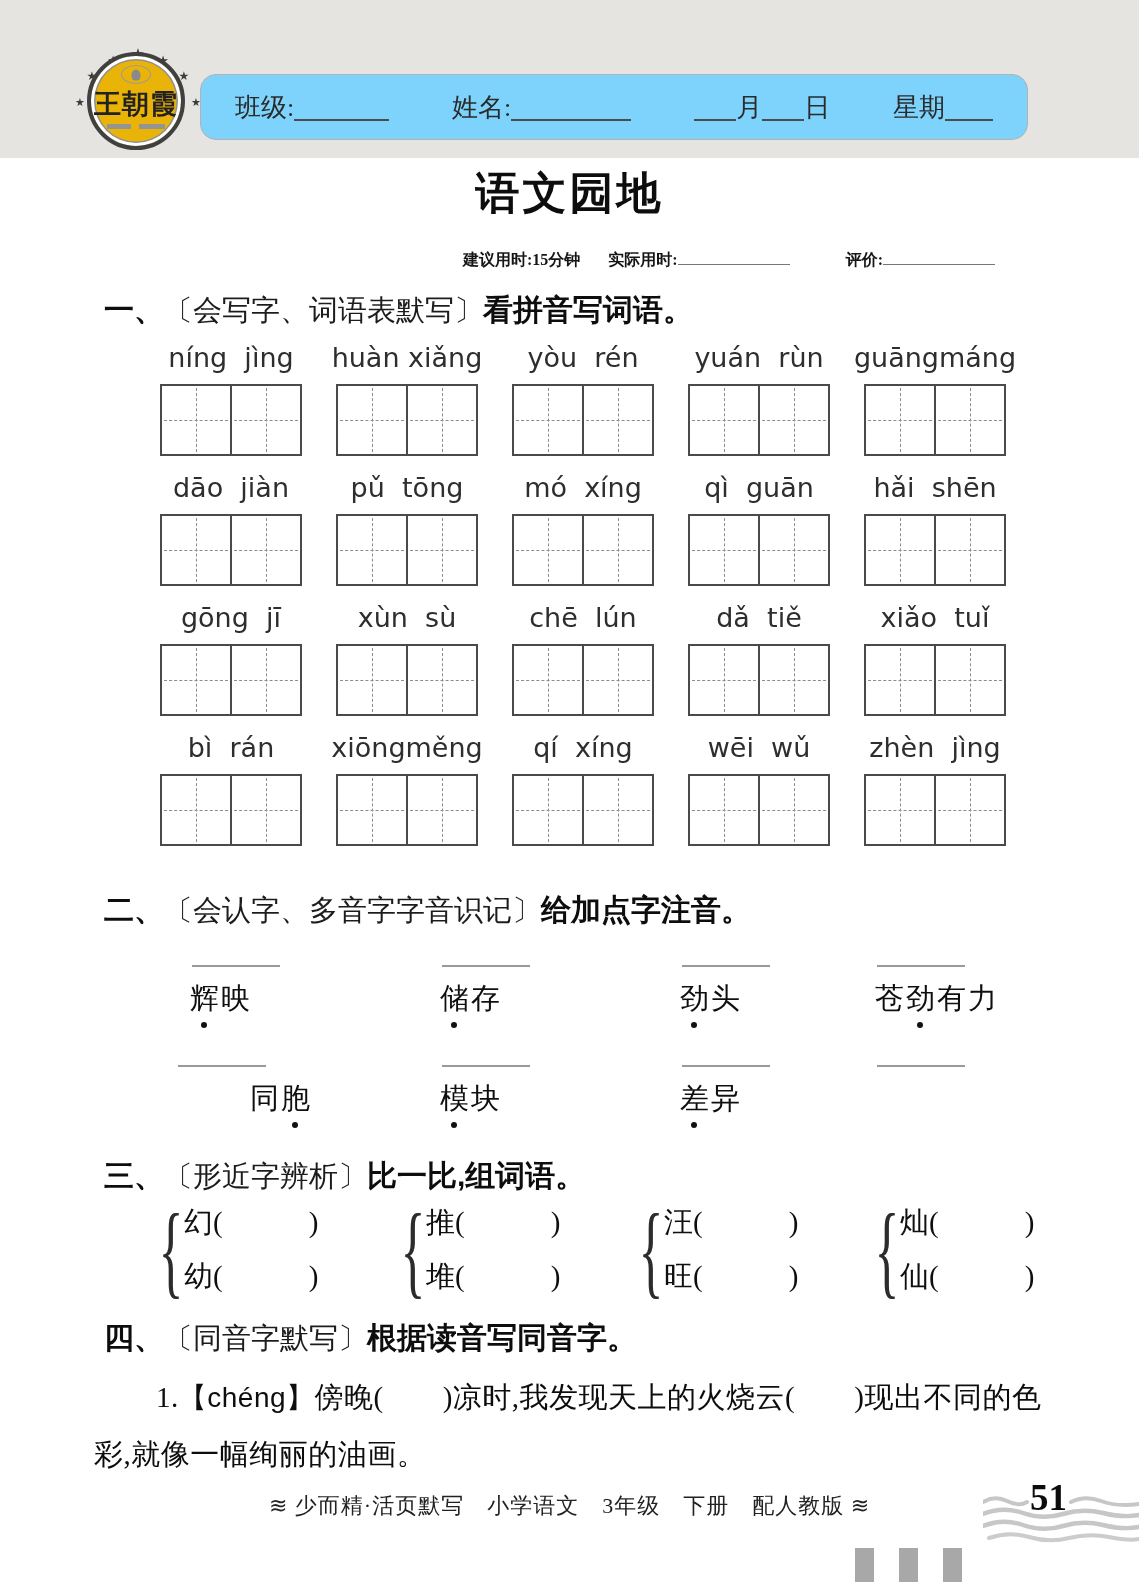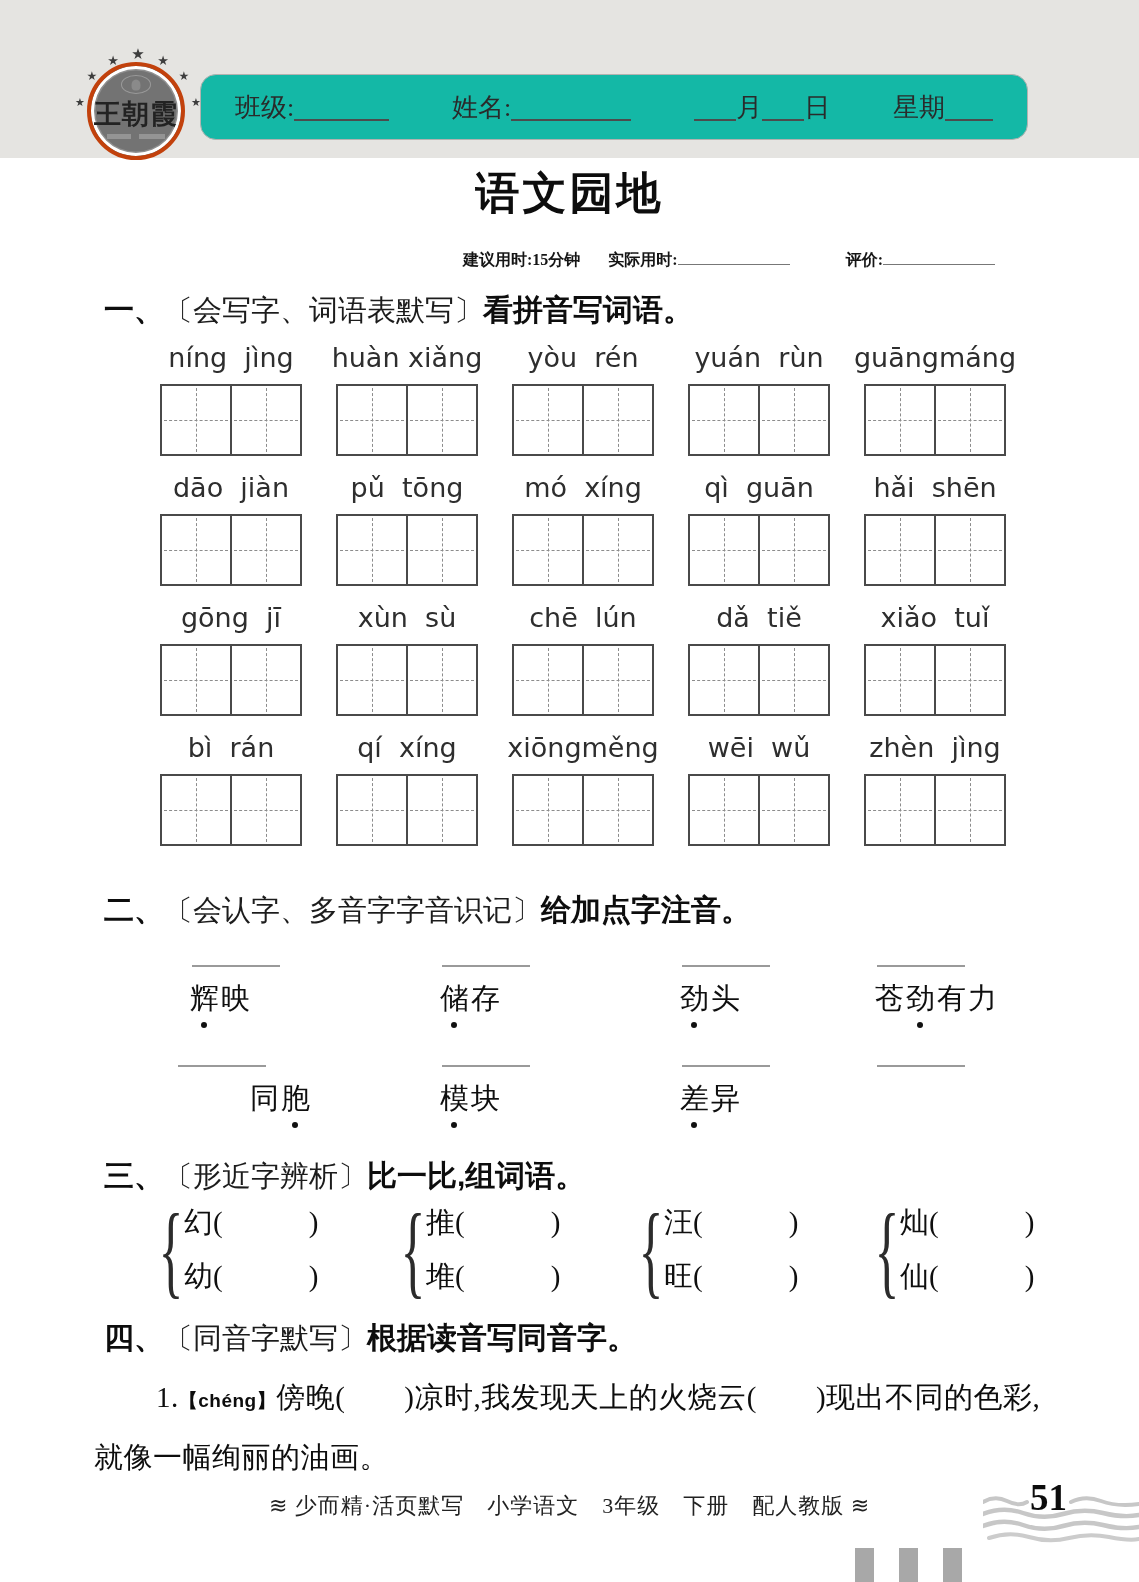--- a/index.html
+++ b/index.html
@@ -3,41 +3,41 @@
 <meta charset="utf-8">
 <style>
   * { margin:0; padding:0; box-sizing:border-box; }
   html,body { width:1139px; height:1582px; }
   body { position:relative; background:#ffffff; font-family:"Liberation Serif", serif; color:#111; overflow:hidden; }
 
   
   .header-band { position:absolute; left:0; top:0; width:1139px; height:158px; background:#e5e4e1; }
 
   .logo { position:absolute; left:72px; top:40px; width:132px; height:130px; }
-  .logo-circle { position:absolute; left:15px; top:22px; width:98px; height:98px; background:#737373;
-                 border:4px solid #c2410c; border-radius:50%;
+  .logo-circle { position:absolute; left:15px; top:12px; width:98px; height:98px; background:#eab308;
+                 border:4px solid #404040; border-radius:50%;
                  box-shadow: inset 0 0 0 3px #ffffff, inset 0 0 0 4.5px #8f8f8f; }
   .logo-figure { position:absolute; left:50%; top:9px; transform:translateX(-50%); width:30px; height:19px;
                  border:1.5px solid #9a9a9a; border-radius:50%; }
   .logo-figure::after { content:""; position:absolute; left:50%; top:50%; transform:translate(-50%,-50%);
                  width:9px; height:11px; border-radius:50% 50% 40% 40%; background:#8a8a8a; }
   .logo-text { position:absolute; left:0; top:30px; width:100%; text-align:center;
                font-size:27px; font-weight:bold; letter-spacing:1px; color:#222; }
   .logo-sub { position:absolute; left:50%; top:68px; transform:translateX(-50%); width:58px; height:5px;
               background:linear-gradient(90deg,#949494 0 24px,transparent 24px 32px,#949494 32px 58px); }
   .star { position:absolute; color:#3d3d3d; transform:translate(-50%,-50%); line-height:1; }
   .star:nth-of-type(1){ left:8px;  top:62px; font-size:11px; }
   .star:nth-of-type(2){ left:20px; top:36px; font-size:12px; }
   .star:nth-of-type(3){ left:41px; top:20px; font-size:13px; }
   .star:nth-of-type(4){ left:66px; top:14px; font-size:15px; }
   .star:nth-of-type(5){ left:91px; top:20px; font-size:13px; }
   .star:nth-of-type(6){ left:112px;top:36px; font-size:12px; }
   .star:nth-of-type(7){ left:124px;top:62px; font-size:11px; }
 
-  .info-box { position:absolute; left:200px; top:74px; width:828px; height:66px; background:#14b8a6;
+  .info-box { position:absolute; left:200px; top:74px; width:828px; height:66px; background:#7dd3fc;
               border:1px solid #b3b2b0; border-radius:16px; display:flex; align-items:center;
               justify-content:space-between; padding:0 34px; font-size:26px; color:#2a2a2a; }
   .blank { display:inline-block; border-bottom:2px solid #4c4c4c; height:28px; vertical-align:-5px; }
   .w95 { width:95px; } .w120 { width:120px; } .w42 { width:42px; } .w48 { width:48px; }
 
   
   .page-title { position:absolute; left:0; top:164px; width:100%; text-align:center;
                 font-family:"Liberation Sans", sans-serif; font-weight:900; font-size:44px;
                 letter-spacing:3px; color:#0d0d0d; }
   .meta { position:absolute; left:463px; top:243px; font-size:16px; font-weight:bold; color:#151515;
@@ -76,21 +76,21 @@
   .pair { position:absolute; top:1198px; height:104px; display:flex; align-items:center; }
   .brace { font-size:104px; line-height:100px; color:#2c2c2c; transform:scaleX(0.5);
            width:34px; text-align:center; font-weight:400; }
   .pair-col { display:flex; flex-direction:column; justify-content:space-between; height:98px; padding:2px 0; }
   .pair-row { font-size:29px; color:#0f0f0f; display:flex; align-items:baseline; }
   .gap86 { display:inline-block; width:86px; }
 
   
   .s4-text { position:absolute; left:94px; top:1369px; width:950px; font-size:29px; line-height:56px;
              color:#0d0d0d; text-indent:62px; letter-spacing:0.5px; }
-  .s4-text .key { font-weight:bold; font-family:"Liberation Sans", sans-serif; font-size:19px; }
+  .s4-text .key { font-weight:normal; font-family:"Liberation Sans", sans-serif; font-size:28px; }
 
   
   .footer-text { position:absolute; left:0; top:1491px; width:1139px; text-align:center;
                  font-size:22px; color:#222; letter-spacing:1px; }
   .page-num { position:absolute; left:1030px; top:1476px; font-size:37px; font-weight:bold; color:#0c0c0c; z-index:2; }
   .waves { position:absolute; left:983px; top:1494px; z-index:1; }
   .bind-bar { position:absolute; top:1548px; width:19px; height:34px; background:#a8a8a8; }
   #bar1 { left:855px; } #bar2 { left:899px; } #bar3 { left:943px; }
 </style>
 </head>
@@ -257,28 +257,28 @@
     </div>
     <div class="p-row">
       <div class="word-block">
         <div class="p-label">bì  rán</div>
         <div class="wbox">
           <div class="cell"></div>
           <div class="cell"></div>
         </div>
       </div>
       <div class="word-block">
+        <div class="p-label">xiōngměng</div>
+        <div class="wbox">
+          <div class="cell"></div>
+          <div class="cell"></div>
+        </div>
+      </div>
+      <div class="word-block">
         <div class="p-label">qí  xíng</div>
-        <div class="wbox">
-          <div class="cell"></div>
-          <div class="cell"></div>
-        </div>
-      </div>
-      <div class="word-block">
-        <div class="p-label">xiōngměng</div>
         <div class="wbox">
           <div class="cell"></div>
           <div class="cell"></div>
         </div>
       </div>
       <div class="word-block">
         <div class="p-label">wēi  wǔ</div>
         <div class="wbox">
           <div class="cell"></div>
           <div class="cell"></div>

